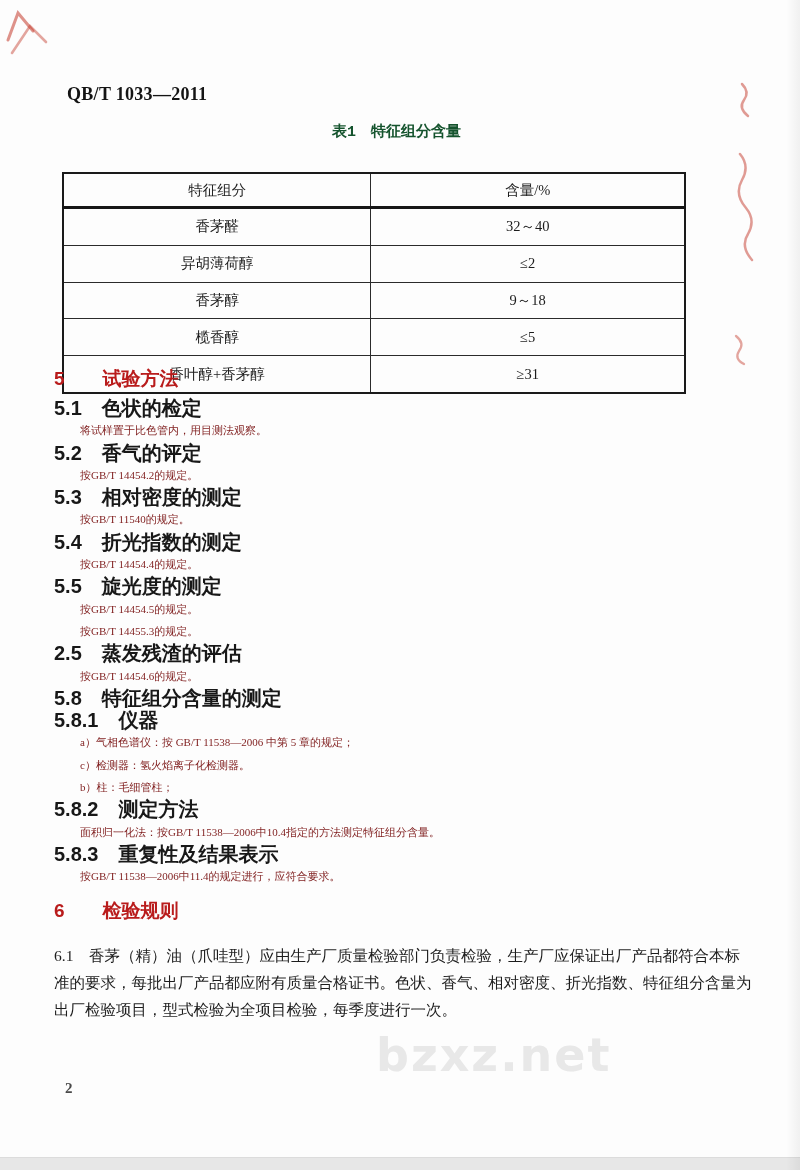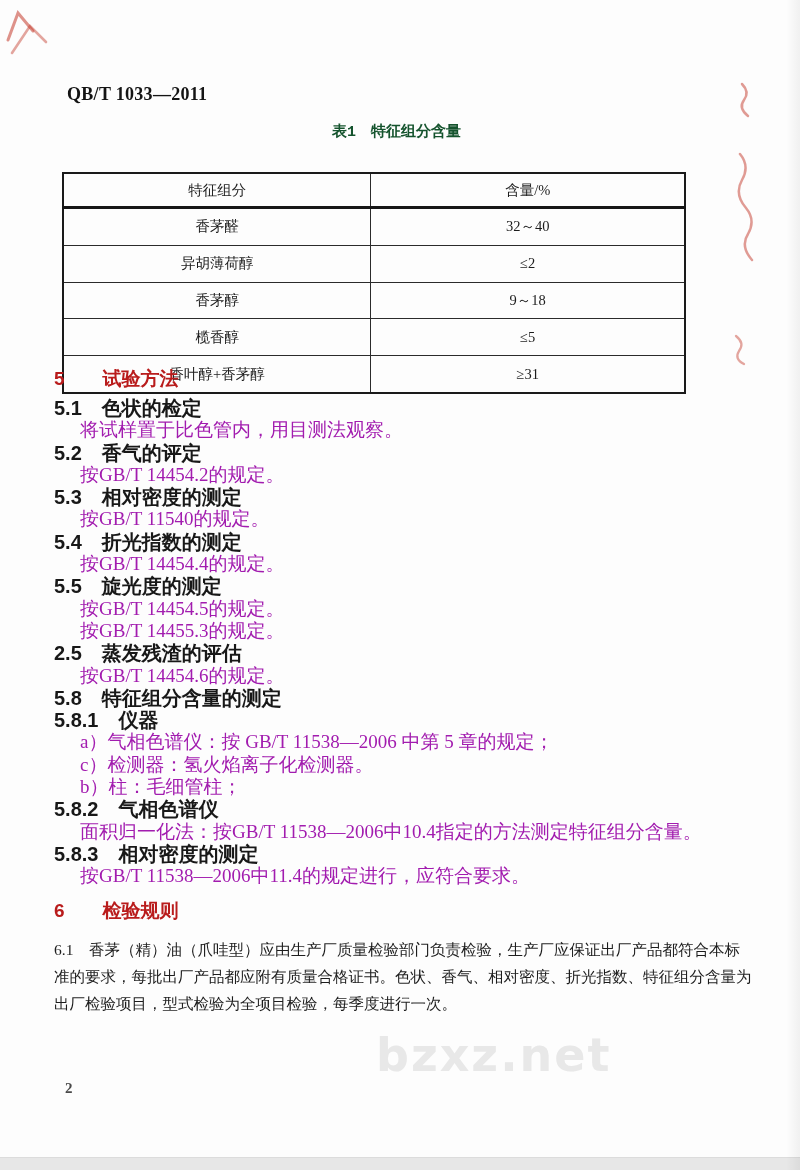--- a/index.html
+++ b/index.html
@@ -39,28 +39,28 @@
   table.spec col.c1{width:49.5%;}
   
   .sections{
     position:absolute;left:54px;top:368px;width:706px;
   }
   .sec-chapter{
     font-family:"Liberation Sans","DejaVu Sans",sans-serif;
     font-weight:bold;font-size:19px;line-height:22px;color:#b91c1c;
     margin:0 0 7px 0;white-space:pre;
   }
-  .sec-chapter.gap{margin-top:12px;margin-bottom:14px;}
+  .sec-chapter.gap{margin-top:12px;margin-bottom:20px;}
   .sec-h{
     font-family:"Liberation Sans","DejaVu Sans",sans-serif;
     font-weight:bold;font-size:20px;line-height:22.3px;color:#181818;
     white-space:pre;
   }
   .sec-p{
-    font-size:19px;line-height:22.3px;padding-left:26px;color:#a21caf;
+    font-size:11px;line-height:22.3px;padding-left:26px;color:#7f1d1d;
     white-space:pre;
   }
   .par-line{
     font-size:15.5px;line-height:27px;color:#1d1d1d;white-space:pre;
   }
   
   .watermark{
     position:absolute;left:376px;top:1028px;
     font-family:"DejaVu Sans","Liberation Sans",sans-serif;
     font-weight:800;font-size:46px;letter-spacing:2px;
@@ -151,23 +151,23 @@
       <div class="sec-h">5.5　旋光度的测定</div>
       <div class="sec-p">按GB/T 14454.5的规定。</div>
       <div class="sec-p">按GB/T 14455.3的规定。</div>
       <div class="sec-h">2.5　蒸发残渣的评估</div>
       <div class="sec-p">按GB/T 14454.6的规定。</div>
       <div class="sec-h">5.8　特征组分含量的测定</div>
       <div class="sec-h">5.8.1　仪器</div>
       <div class="sec-p">a）气相色谱仪：按 GB/T 11538—2006 中第 5 章的规定；</div>
       <div class="sec-p">c）检测器：氢火焰离子化检测器。</div>
       <div class="sec-p">b）柱：毛细管柱；</div>
-      <div class="sec-h">5.8.2　气相色谱仪</div>
+      <div class="sec-h">5.8.2　测定方法</div>
       <div class="sec-p">面积归一化法：按GB/T 11538—2006中10.4指定的方法测定特征组分含量。</div>
-      <div class="sec-h">5.8.3　相对密度的测定</div>
+      <div class="sec-h">5.8.3　重复性及结果表示</div>
       <div class="sec-p">按GB/T 11538—2006中11.4的规定进行，应符合要求。</div>
       <div class="sec-chapter gap">6　　检验规则</div>
       <div class="par-line">6.1　香茅（精）油（爪哇型）应由生产厂质量检验部门负责检验，生产厂应保证出厂产品都符合本标</div>
       <div class="par-line">准的要求，每批出厂产品都应附有质量合格证书。色状、香气、相对密度、折光指数、特征组分含量为</div>
       <div class="par-line">出厂检验项目，型式检验为全项目检验，每季度进行一次。</div>
     </div>
 
   <div class="page-number z1">2</div>
 
   <div class="bottom-band"></div>

